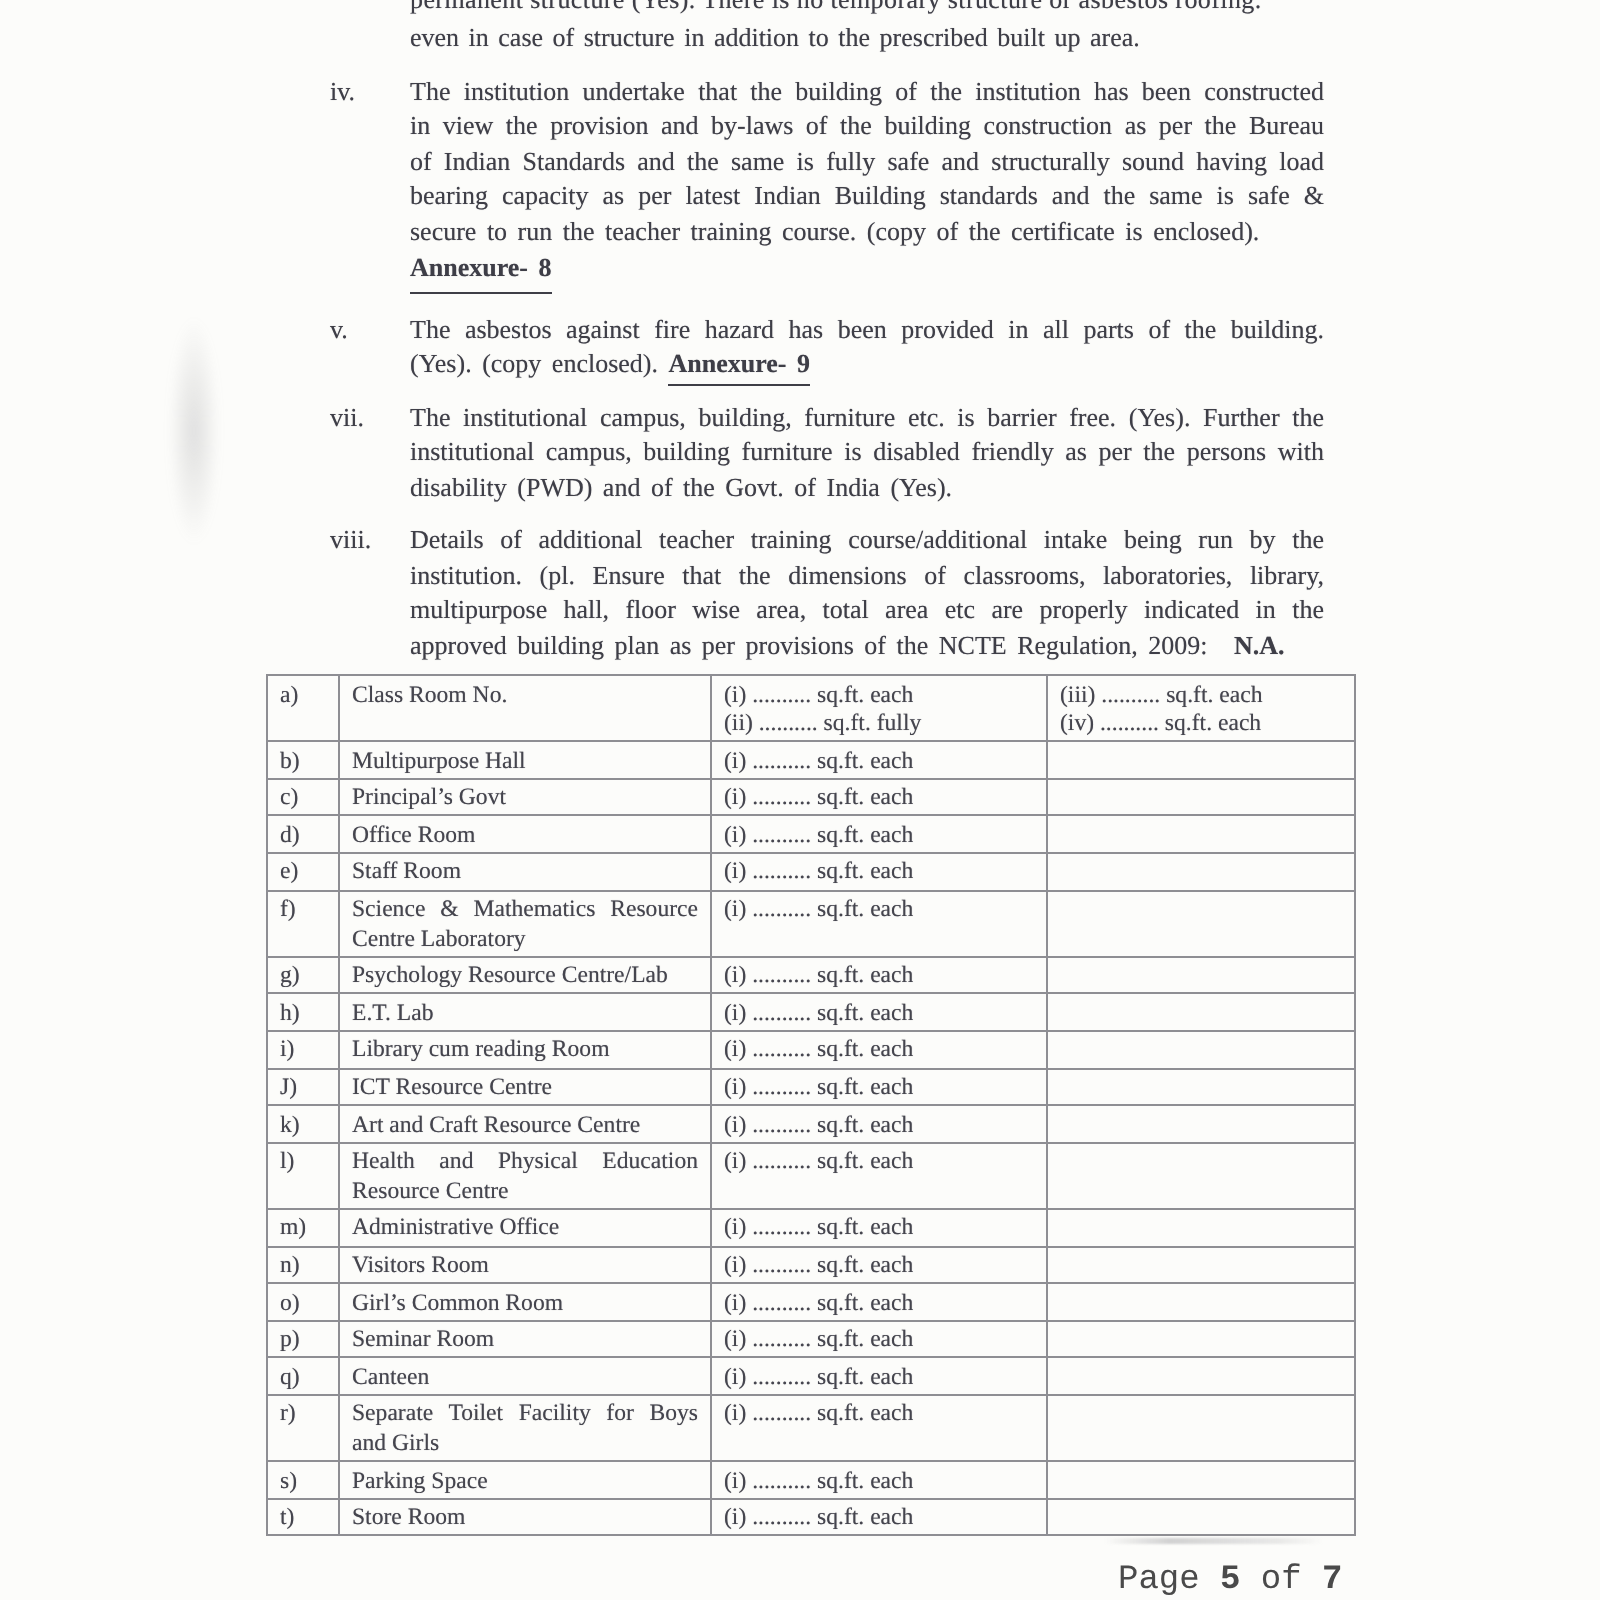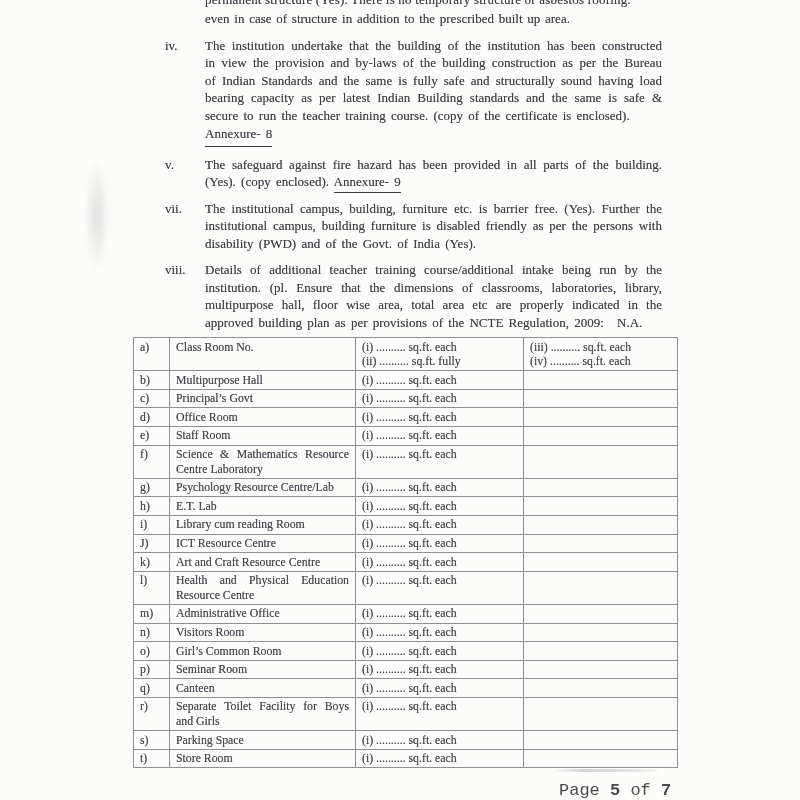--- a/index.html
+++ b/index.html
@@ -38,24 +38,24 @@
 
   
   .frag{margin:0 0 0 205px;width:457px;}
   .clip-wrap{height:9px;overflow:hidden;}
   .clip-wrap .inner{margin-top:-9px;white-space:nowrap;letter-spacing:0.2px;}
   .frag-line2{margin-top:1px;word-spacing:1.5px;}
 
   .items{margin-left:165px;width:497px;}
   .item{position:relative;padding-left:40px;margin-top:9px;text-align:justify;word-spacing:2px;}
   .item .num{position:absolute;left:0;top:0;word-spacing:normal;}
-  .annexure{font-weight:normal;border-bottom:1.6px solid currentColor;padding-bottom:3px;}
+  .annexure{font-weight:bold;border-bottom:1.6px solid currentColor;padding-bottom:3px;}
   .annexure.own-line{display:inline-block;margin-top:1px;}
   .item .block-break{display:block;height:0;}
-  .na{font-weight:normal;margin-left:8px;word-spacing:normal;}
+  .na{font-weight:bold;margin-left:8px;word-spacing:normal;}
 
   table.facilities{
     margin:6px 0 0 133px;
     width:544px;
     border-collapse:collapse;
     table-layout:fixed;
     font-size:11.8px;
     line-height:14.6px;
     color:var(--table-ink);
   }
@@ -95,21 +95,21 @@
 
     <div class="item">
       <span class="num">iv.</span>
       <span>The institution undertake that the building of the institution has been constructed in view the provision and by-laws of the building construction as per the Bureau of Indian Standards and the same is fully safe and structurally sound having load bearing capacity as per latest Indian Building standards and the same is safe &amp; secure to run the teacher training course. (copy of the certificate is enclosed).</span>
       <span class="block-break"></span>
       <span class="annexure own-line">Annexure- 8</span>
     </div>
 
     <div class="item">
       <span class="num">v.</span>
-      <span>The safeguard against fire hazard has been provided in all parts of the building. (Yes). (copy enclosed).</span>
+      <span>The asbestos against fire hazard has been provided in all parts of the building. (Yes). (copy enclosed).</span>
       <span class="annexure">Annexure- 9</span>
     </div>
 
 
     <div class="item">
       <span class="num">vii.</span>
       <span>The institutional campus, building, furniture etc. is barrier free. (Yes). Further the institutional campus, building furniture is disabled friendly as per the persons with disability (PWD) and of the Govt. of India (Yes).</span>
     </div>
 
     <div class="item">

